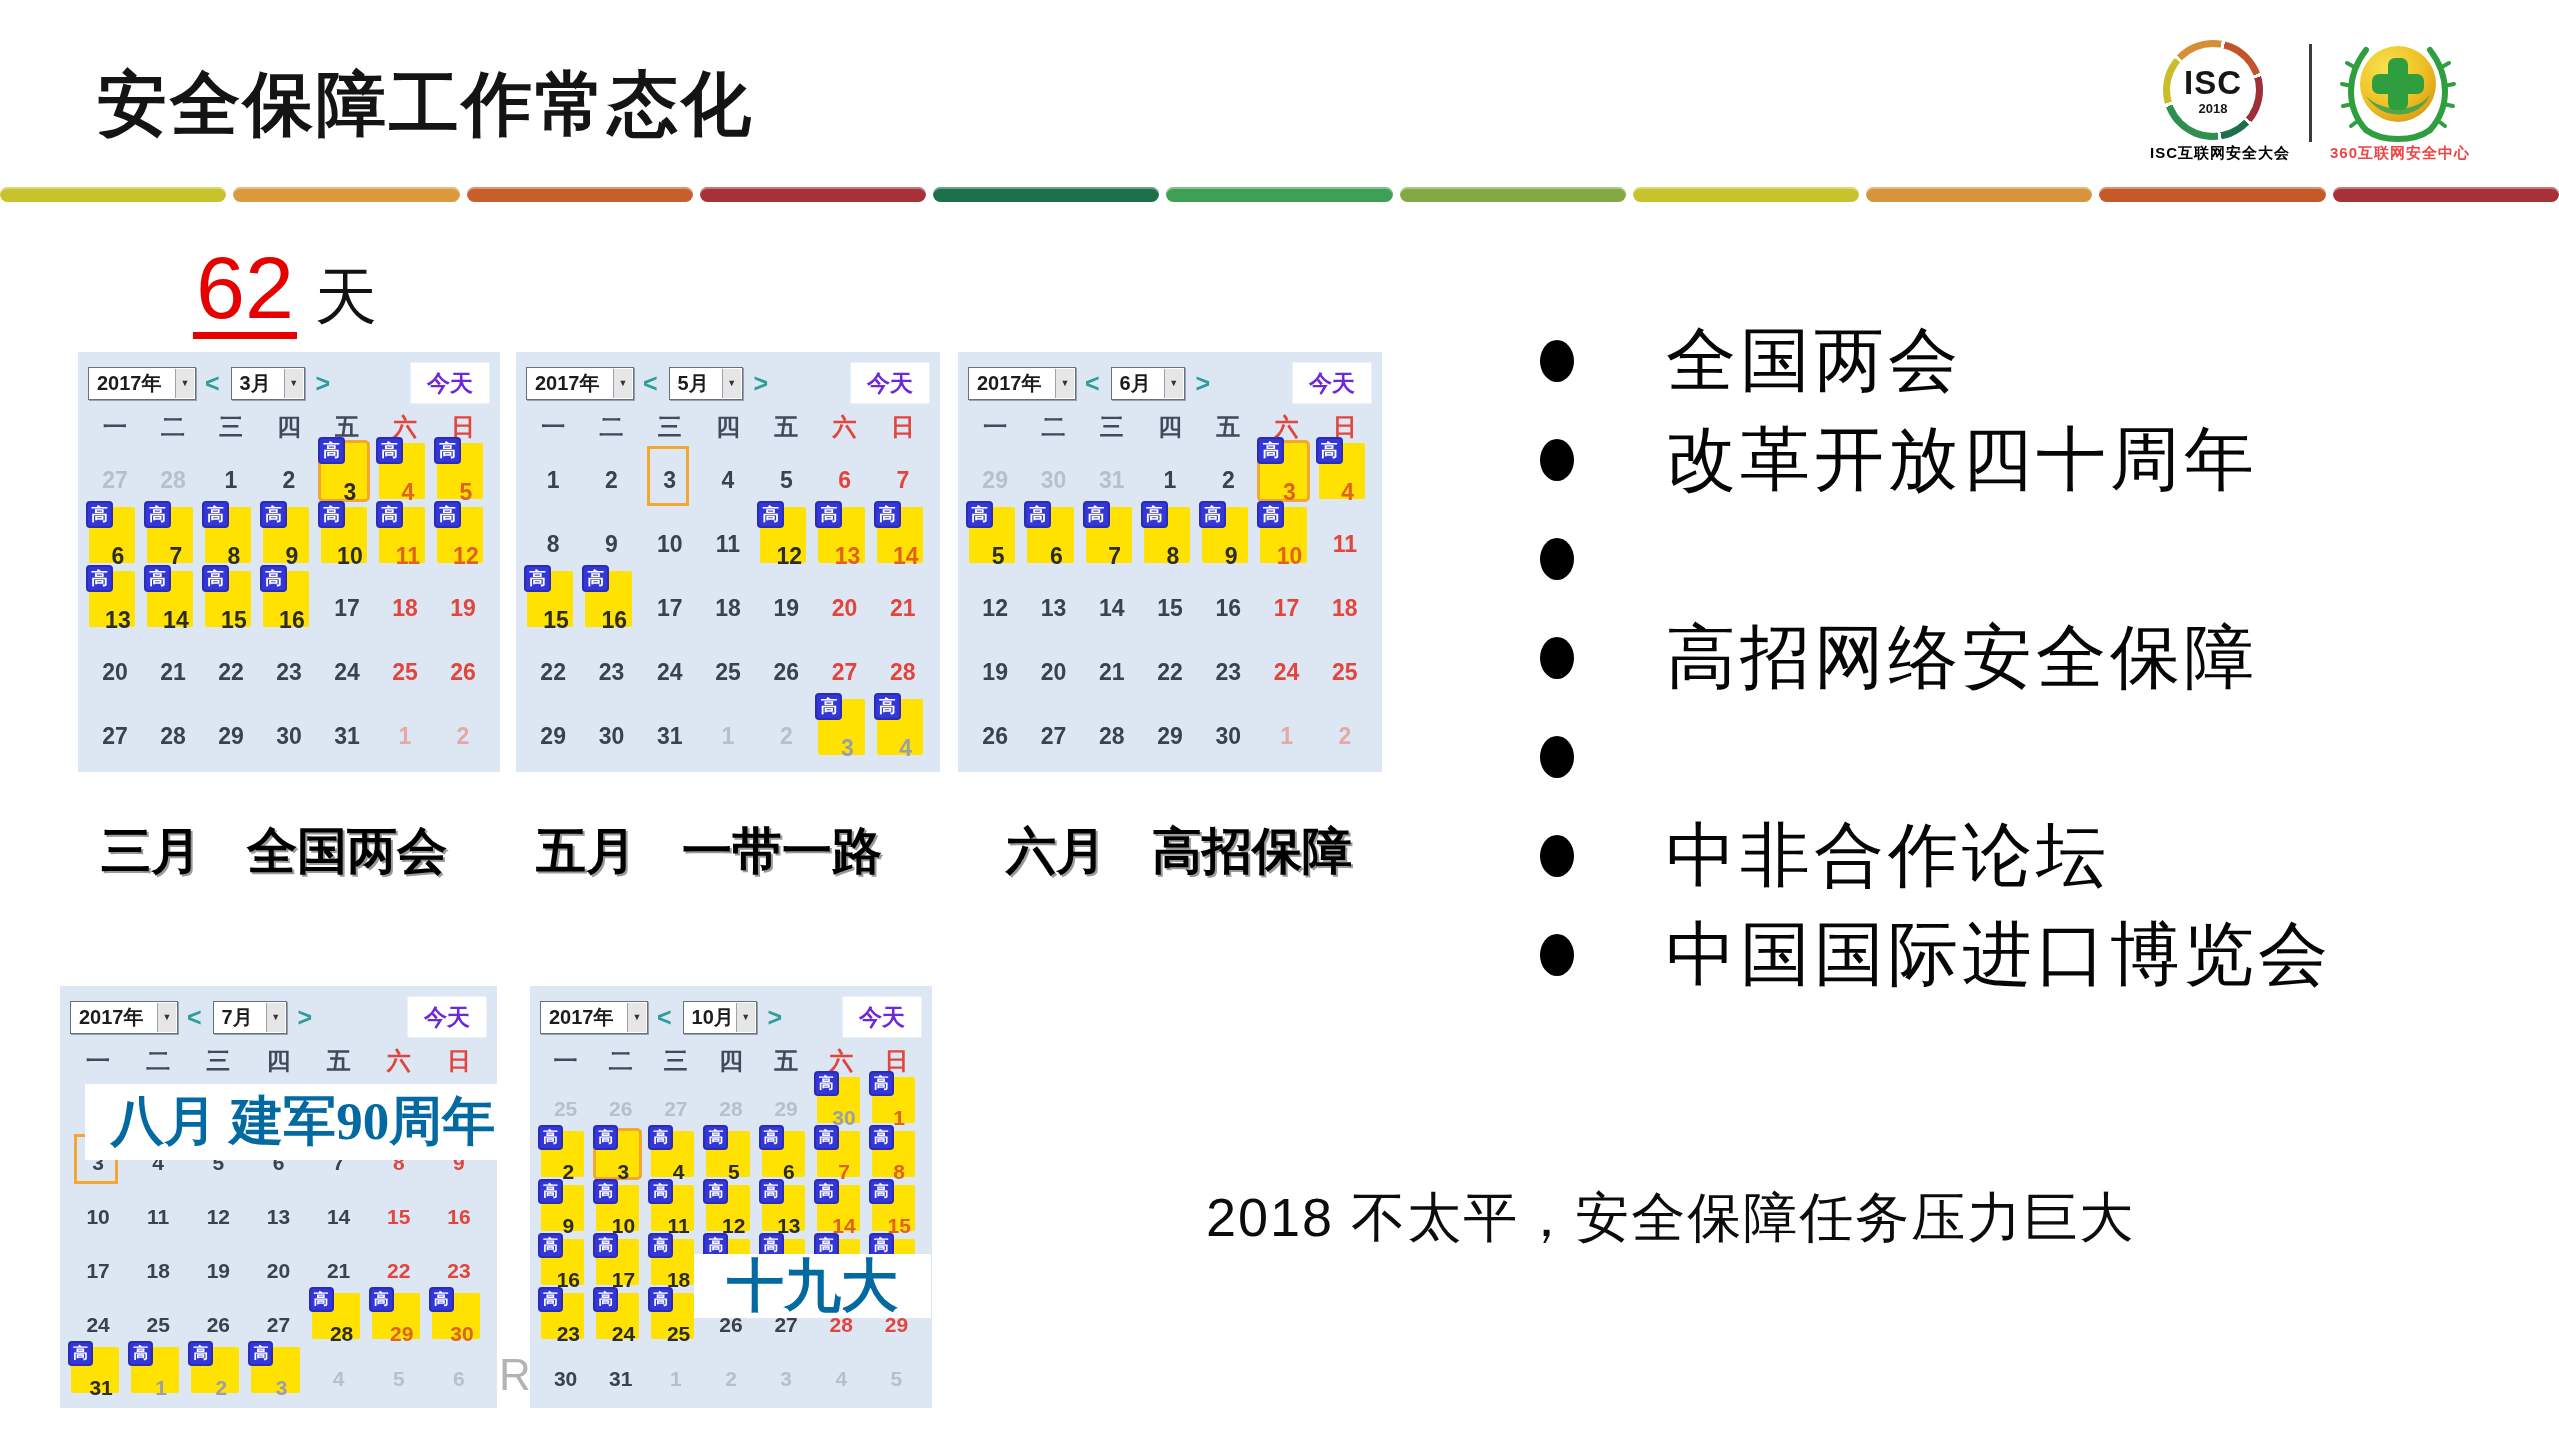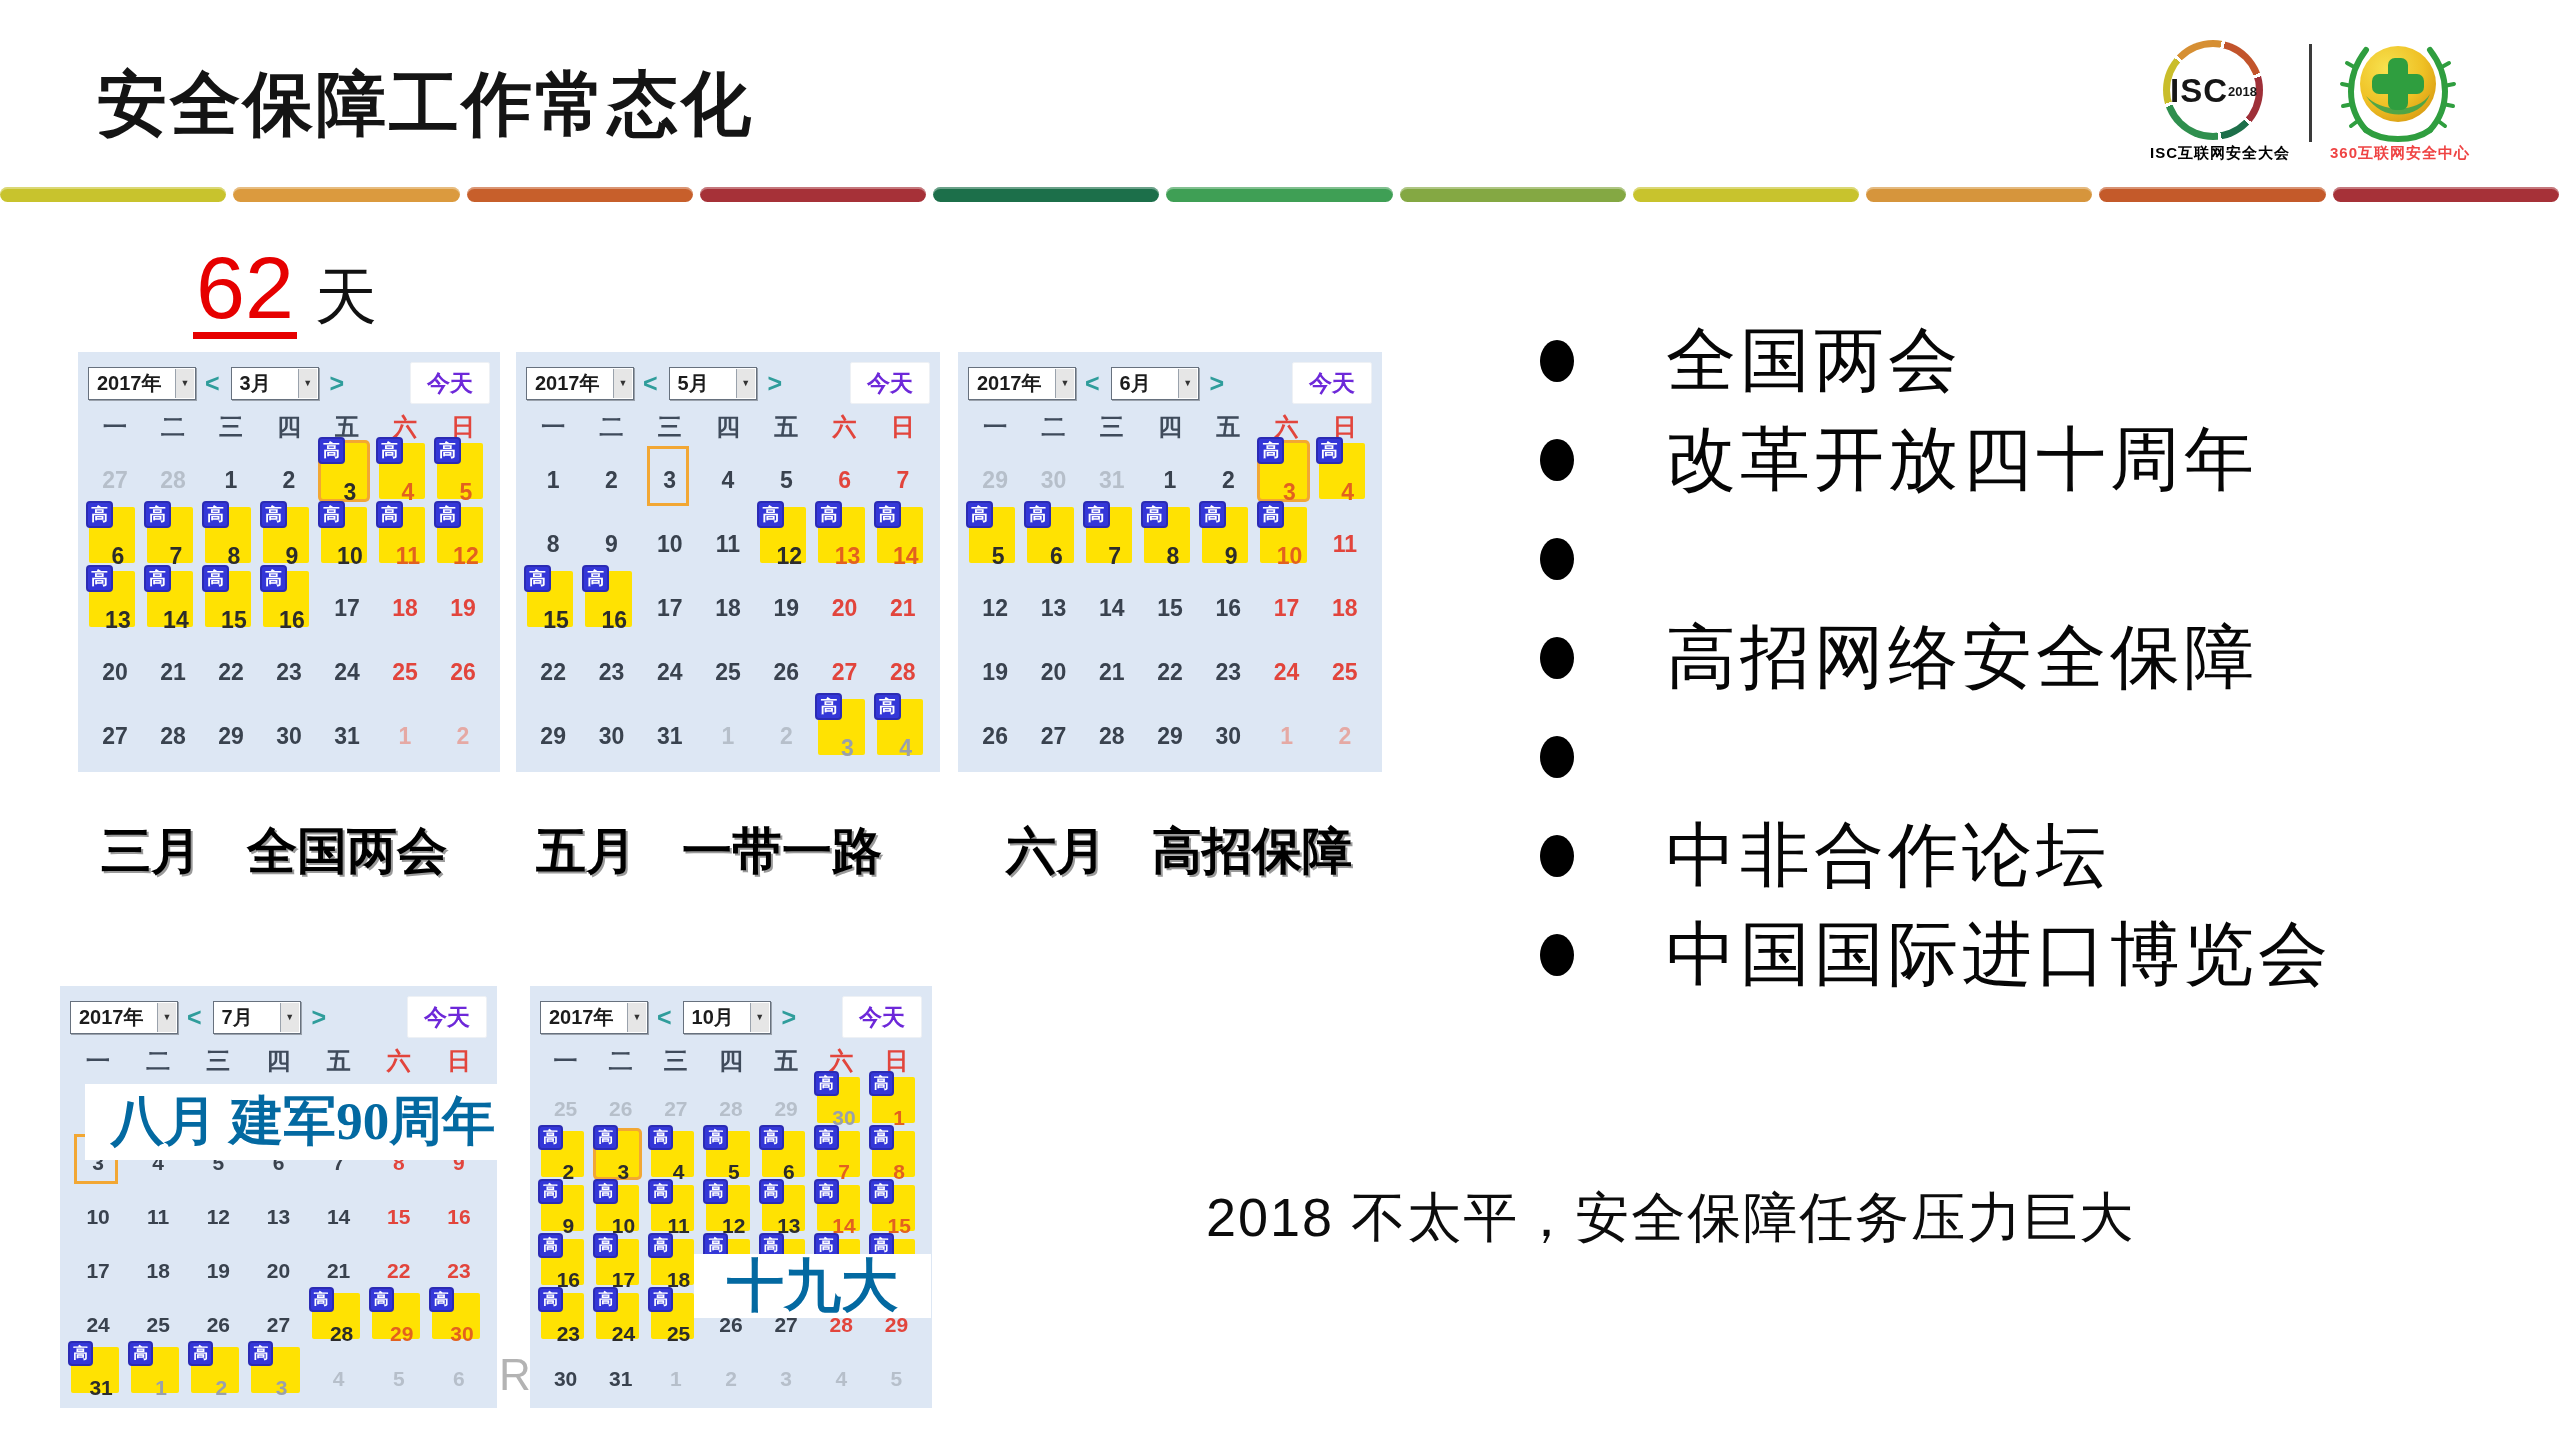--- a/index.html
+++ b/index.html
@@ -14,21 +14,21 @@
   }
   .divider{position:absolute;left:0;top:187px;width:2559px;height:15px;display:flex;gap:7px;}
   .divider span{flex:1;border-radius:8px;box-shadow:inset 0 2px 0 rgba(255,255,255,.35);}
   
   .isc-ring{
     position:absolute;left:2163px;top:40px;width:100px;height:100px;border-radius:50%;
     background:conic-gradient(from 210deg,#2f8f4e 0 40deg,#fff 40deg 44deg,#c9bd2b 44deg 100deg,#fff 100deg 104deg,#d68f33 104deg 160deg,#fff 160deg 164deg,#c2542b 164deg 220deg,#fff 220deg 224deg,#9e2f38 224deg 280deg,#fff 280deg 284deg,#1d6f4a 284deg 320deg,#fff 320deg 324deg,#2f8f4e 324deg 360deg);
   }
   .isc-inner{
     position:absolute;inset:7px;background:#fff;border-radius:50%;
-    display:flex;flex-direction:row;align-items:center;justify-content:space-between;
+    display:flex;flex-direction:column;align-items:center;justify-content:center;
   }
   .isc-abbr{font-size:33px;font-weight:900;color:#161616;line-height:1;letter-spacing:1px;}
   .isc-year{font-size:13px;font-weight:800;color:#161616;line-height:1;margin-top:3px;}
   .logo-sep{position:absolute;left:2309px;top:44px;width:3px;height:98px;background:#3a3a3a;}
   .q-logo{position:absolute;left:2336px;top:34px;width:124px;height:114px;}
   .logo-caption{position:absolute;top:144px;font-size:15px;font-weight:700;color:#000000;letter-spacing:1px;white-space:nowrap;}
   .isc-caption{left:2150px;}
   .q-caption{left:2330px;color:#ef4444;}
   
   .heading{
@@ -46,21 +46,21 @@
   #cal-june{left:958px;top:352px;width:424px;height:420px;}
   #cal-july{left:60px;top:986px;width:437px;height:422px;}
   #cal-oct{left:530px;top:986px;width:402px;height:422px;}
   .cal-header{display:flex;align-items:center;height:46px;gap:9px;margin:2px 2px 0 2px;}
   .select{
     background:#fff;border:1px solid #67717e;height:33px;display:flex;align-items:center;
     position:relative;padding:0 22px 0 8px;font-size:20px;font-weight:700;color:#1c1c1c;
     box-shadow:1px 1px 0 #9aa2ac;box-sizing:border-box;white-space:nowrap;
   }
   .year-select{width:108px;}
-  .month-select{width:88px;margin:0 2px;}
+  .month-select{width:74px;margin:0 2px;}
   .select .dd{
     position:absolute;right:1px;top:1px;bottom:1px;width:18px;background:#e6e6e6;
     border-left:1px solid #9aa2ac;display:flex;align-items:center;justify-content:center;
     font-size:9px;color:#333;
   }
   .arrow{color:#2f9d9b;font-size:25px;font-weight:700;cursor:default;}
   .today-btn{
     margin-left:auto;background:#fff;color:#6d28d9;font-size:23px;font-weight:600;
     width:80px;height:42px;border:1px solid #eef1f5;display:flex;align-items:center;justify-content:center;
     font-family:"Liberation Sans",sans-serif;border-radius:2px;

